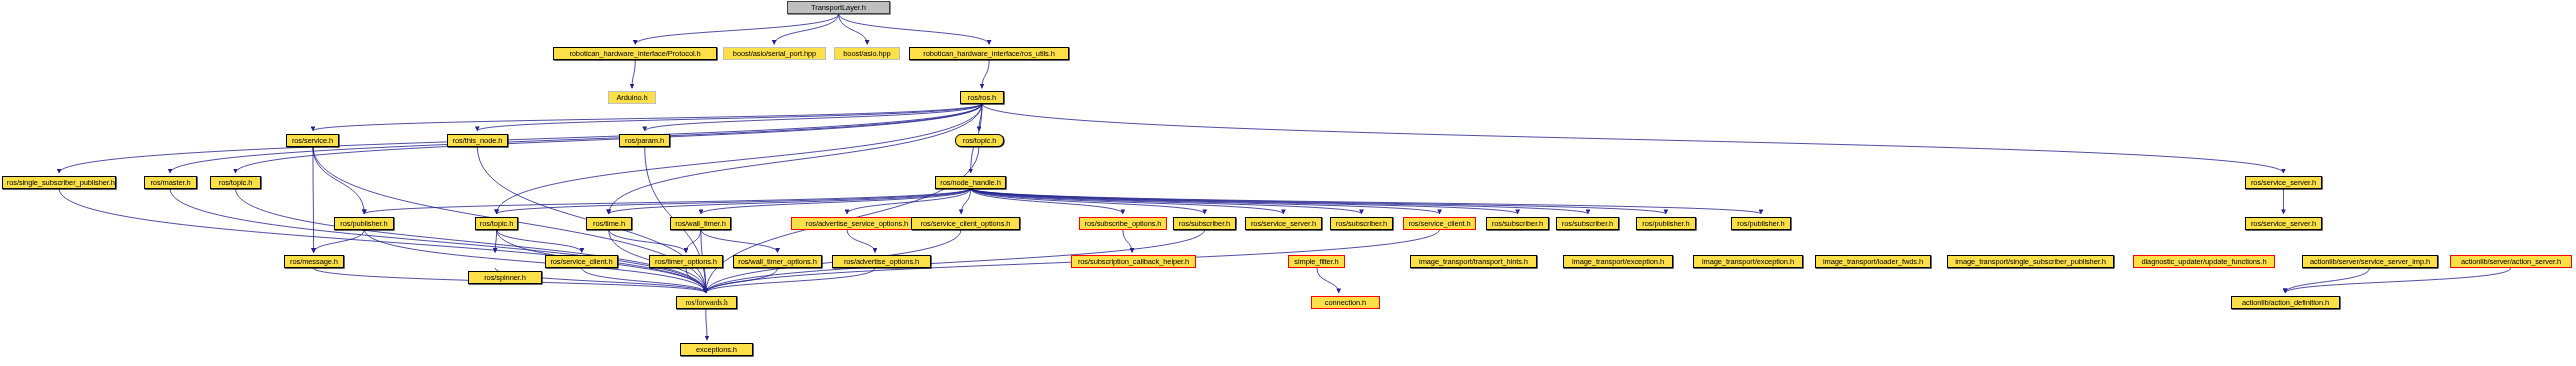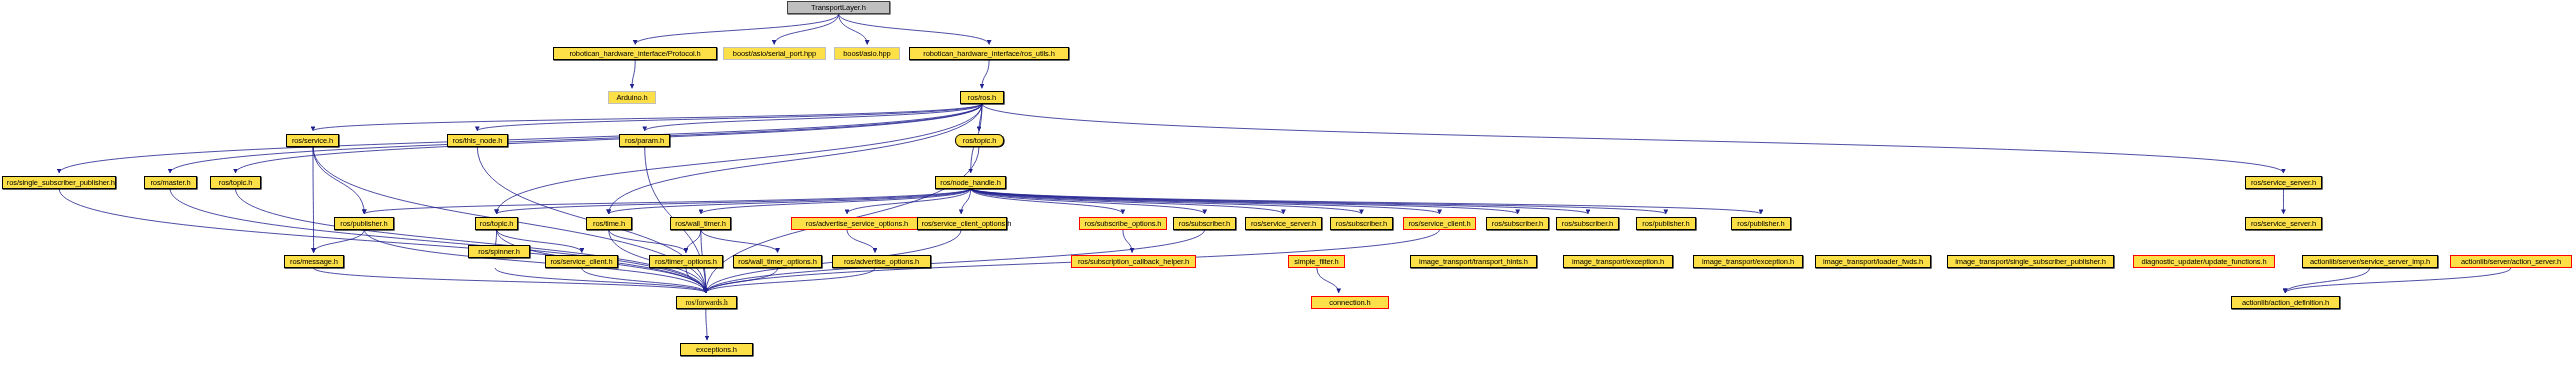--- a/index.html
+++ b/index.html
@@ -149,46 +149,46 @@
       <div class="node hard" style="left: 2.3px; top: 176px; width: 114px;">ros/single_subscriber_publisher.h</div>
       <div class="node hard" style="left: 144px; top: 176px; width: 53px;">ros/master.h</div>
       <div class="node hard" style="left: 210px; top: 176px; width: 51px;">ros/topic.h</div>
       <div class="node hard" style="left: 935px; top: 176px; width: 71px;">ros/node_handle.h</div>
       <div class="node hard" style="left: 2245px; top: 176px; width: 77px;">ros/service_server.h</div>
       <div class="node hard" style="left: 334px; top: 217px; width: 60px;">ros/publisher.h</div>
       <div class="node hard" style="left: 475px; top: 217px; width: 43px;">ros/topic.h</div>
       <div class="node hard" style="left: 586px; top: 217px; width: 46px;">ros/time.h</div>
       <div class="node hard" style="left: 670px; top: 217px; width: 61px;">ros/wall_timer.h</div>
       <div class="node red" style="left: 791px; top: 217px; width: 132px;">ros/advertise_service_options.h</div>
-      <div class="node hard" style="left: 911px; top: 217px; width: 90px; margin-left: 6px;">ros/service_client_options.h</div>
+      <div class="node hard" style="left: 911px; top: 217px; width: 109px;">ros/service_client_options.h</div>
       <div class="node red" style="left: 1079px; top: 217px; width: 88px;">ros/subscribe_options.h</div>
       <div class="node hard" style="left: 1173px; top: 217px; width: 63px;">ros/subscriber.h</div>
       <div class="node hard" style="left: 1245px; top: 217px; width: 77px;">ros/service_server.h</div>
       <div class="node hard" style="left: 1330px; top: 217px; width: 63px;">ros/subscriber.h</div>
       <div class="node red" style="left: 1403px; top: 217px; width: 73px;">ros/service_client.h</div>
       <div class="node hard" style="left: 1486px; top: 217px; width: 63px;">ros/subscriber.h</div>
       <div class="node hard" style="left: 1556px; top: 217px; width: 63px;">ros/subscriber.h</div>
       <div class="node hard" style="left: 1636px; top: 217px; width: 60px;">ros/publisher.h</div>
       <div class="node hard" style="left: 1731px; top: 217px; width: 60px;">ros/publisher.h</div>
       <div class="node hard" style="left: 2245px; top: 217px; width: 77px;">ros/service_server.h</div>
       <div class="node hard" style="left: 284px; top: 255px; width: 60px;">ros/message.h</div>
-      <div class="node hard" style="left: 468px; top: 245px; width: 62px;">ros/spinner.h</div>
+      <div class="node hard" style="left: 468px; top: 271px; width: 74px;">ros/spinner.h</div>
       <div class="node hard" style="left: 545px; top: 255px; width: 73px;">ros/service_client.h</div>
       <div class="node hard" style="left: 649px; top: 255px; width: 74px;">ros/timer_options.h</div>
       <div class="node hard" style="left: 733px; top: 255px; width: 89px;">ros/wall_timer_options.h</div>
       <div class="node hard" style="left: 832px; top: 255px; width: 99px;">ros/advertise_options.h</div>
       <div class="node red" style="left: 1071px; top: 255px; width: 125px;">ros/subscription_callback_helper.h</div>
       <div class="node red" style="left: 1288px; top: 255px; width: 57px;">simple_filter.h</div>
       <div class="node hard" style="left: 1410px; top: 255px; width: 127px;">image_transport/transport_hints.h</div>
       <div class="node hard" style="left: 1563px; top: 255px; width: 110px;">image_transport/exception.h</div>
       <div class="node hard" style="left: 1693px; top: 255px; width: 110px;">image_transport/exception.h</div>
       <div class="node hard" style="left: 1815px; top: 255px; width: 116px;">image_transport/loader_fwds.h</div>
       <div class="node hard" style="left: 1947px; top: 255px; width: 167px;">image_transport/single_subscriber_publisher.h</div>
       <div class="node red" style="left: 2133px; top: 255px; width: 142px;">diagnostic_updater/update_functions.h</div>
       <div class="node hard" style="left: 2302px; top: 255px; width: 136px;">actionlib/server/service_server_imp.h</div>
       <div class="node red" style="left: 2450px; top: 255px; width: 122px;">actionlib/server/action_server.h</div>
       <div class="node hard" style="left: 676px; top: 296px; width: 61px; font-family: Liberation Serif, serif;">ros/forwards.h</div>
-      <div class="node red" style="left: 1311px; top: 296px; width: 78px;">connection.h</div>
+      <div class="node red" style="left: 1311px; top: 296px; width: 69px;">connection.h</div>
       <div class="node hard" style="left: 2231px; top: 296px; width: 109px;">actionlib/action_definition.h</div>
       <div class="node hard" style="left: 680px; top: 343px; width: 73px;">exceptions.h</div>
     </div>
 </div>
 
 
 </body></html>

